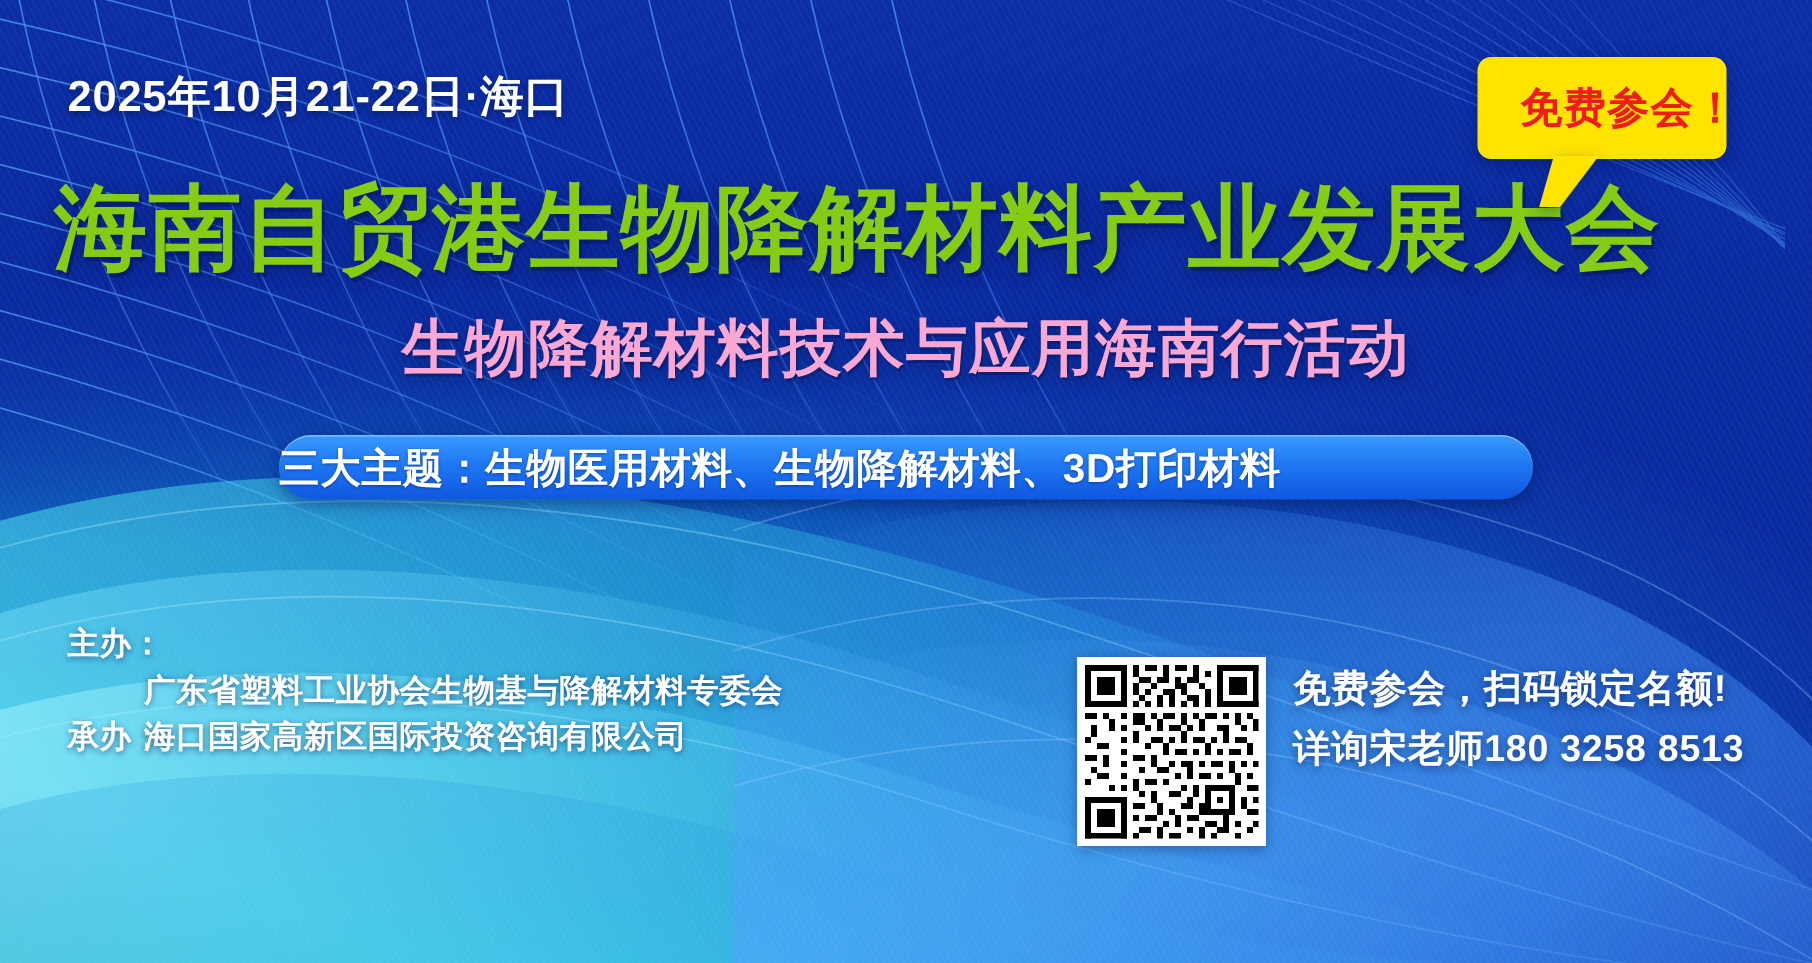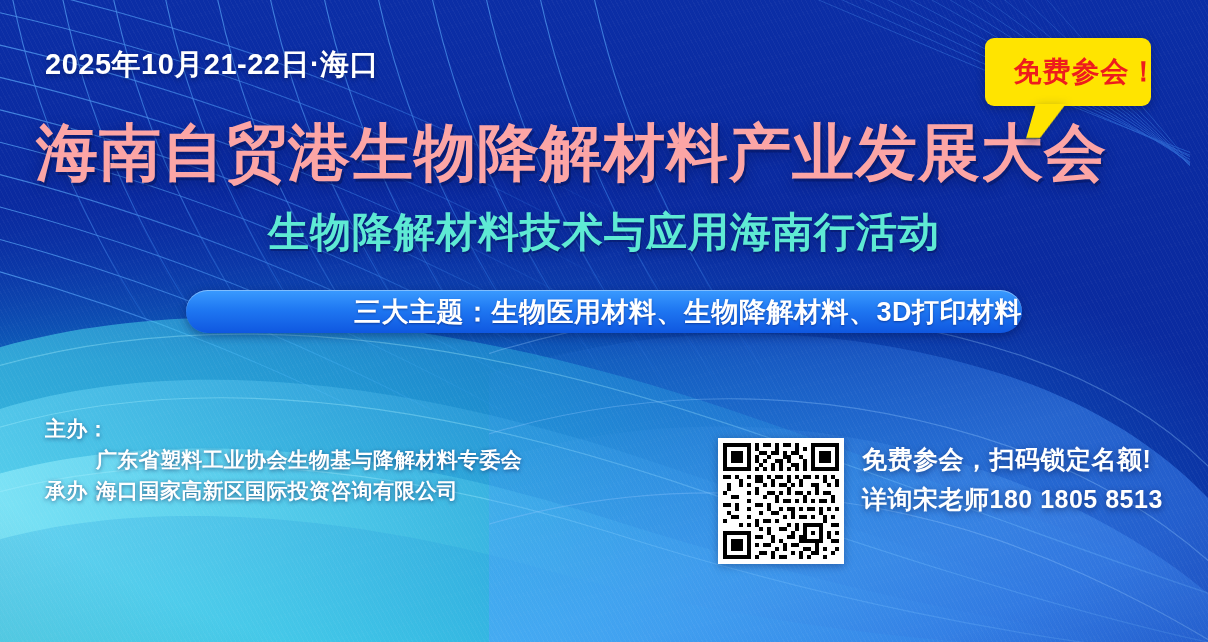--- a/index.html
+++ b/index.html
@@ -47,45 +47,45 @@
     position:absolute;left:45px;top:45px;
     color:#ffffff;font-size:29px;font-weight:bold;
     letter-spacing:.5px;
     text-shadow:0 2px 5px rgba(2,16,70,.55);
     white-space:nowrap;
   }
 
   .main-title{
     position:absolute;left:36px;top:120px;
     width:1140px;
-    color:#fca5a5;
+    color:#84cc16;
     font-size:62px;font-weight:bold;
     letter-spacing:1px;
     line-height:1.05;
     white-space:nowrap;
     text-shadow:2px 3px 0 rgba(6,22,96,.55),0 4px 14px rgba(2,14,70,.45);
   }
 
   .sub-title{
     position:absolute;left:0;top:205px;width:1208px;
     text-align:center;
-    color:#5eead4;
+    color:#f9a8d4;
     font-size:41px;font-weight:bold;
     letter-spacing:1px;
     white-space:nowrap;
     text-shadow:1px 2px 0 rgba(6,22,96,.5),0 3px 10px rgba(2,14,70,.4);
   }
 
   .theme-pill{
     position:absolute;left:186px;top:290px;
     width:836px;height:43px;
     border-radius:22px;
     background:linear-gradient(180deg,#3a9bff 0%,#1f78f2 45%,#0f57e0 100%);
     box-shadow:0 3px 10px rgba(2,18,80,.45),inset 0 1px 0 rgba(255,255,255,.35);
-    display:flex;align-items:center;justify-content:flex-end;
+    display:flex;align-items:center;justify-content:flex-start;
   }
   .theme-pill span{
     color:#ffffff;font-size:27px;font-weight:bold;letter-spacing:.5px;
     white-space:nowrap;
     text-shadow:0 1px 2px rgba(4,26,100,.5);
   }
 
   
   .orgs{
     position:absolute;left:45px;top:415px;
@@ -469,17 +469,17 @@
           <rect x="25" y="28" width="1" height="1"></rect>
             <rect x="27" y="27" width="1" height="1"></rect>
           <rect x="8" y="28" width="1" height="1"></rect>
             <rect x="21" y="28" width="1" height="1"></rect>
         </g>
       </svg>
     </div>
 
     <div class="contact">
       <div class="contact-line">免费参会，扫码锁定名额!</div>
-      <div class="contact-line">详询宋老师180 1805 8513</div>
+      <div class="contact-line">详询宋老师180 3258 8513</div>
     </div>
 
   </div>
 </div>
 
 </body></html>

